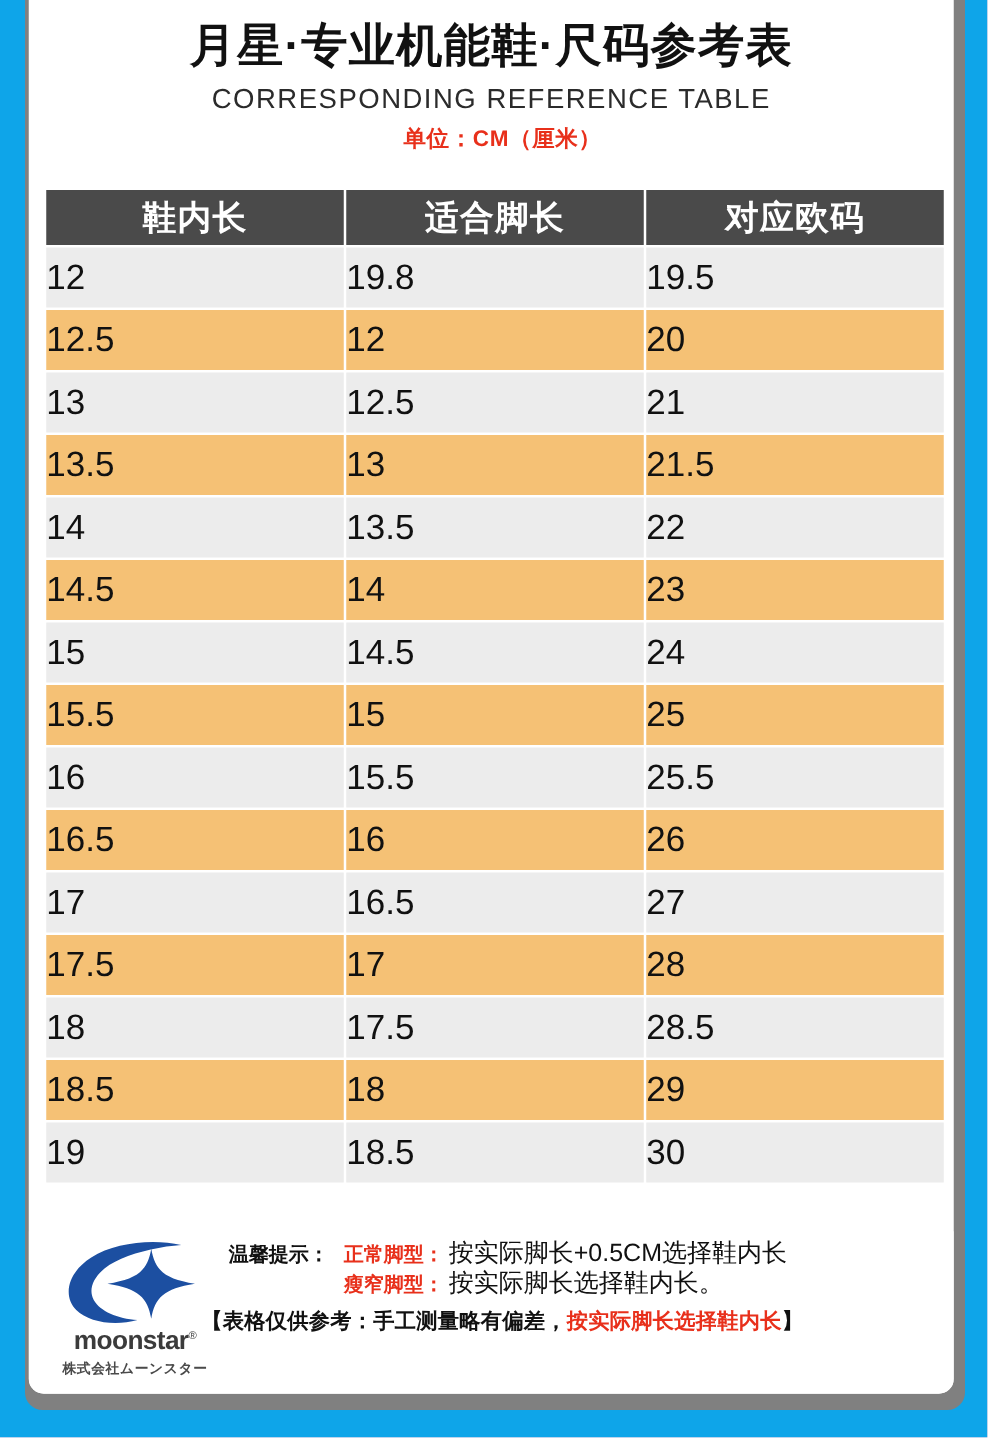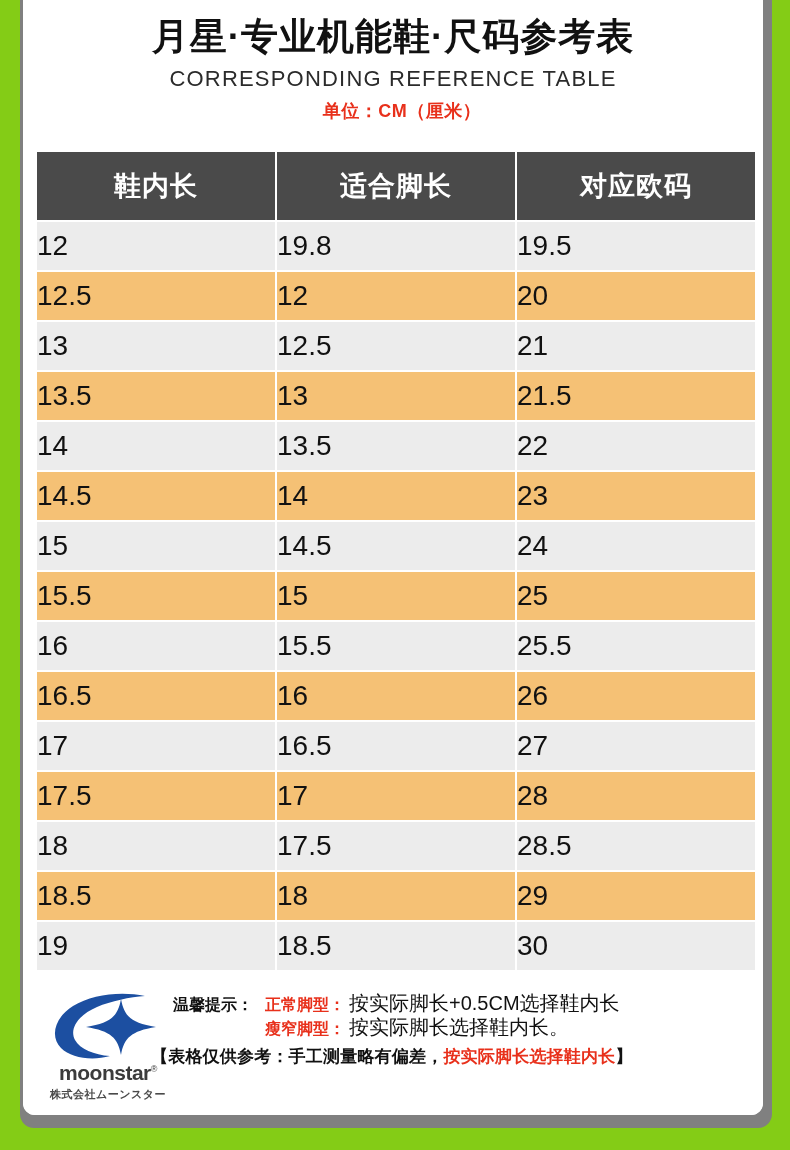--- a/index.html
+++ b/index.html
@@ -12,21 +12,21 @@
     background: #f2c9dd;
     font-family: "Liberation Sans", "DejaVu Sans", sans-serif;
     overflow: hidden;
   }
 
   
   #page {
     position: relative;
     width: 790px;
     height: 1150px;
-    background: #84cc16;
+    background: #0ea5e9;
     box-sizing: border-box;
   }
   #gray-frame {
     position: absolute;
     left: 20px;
     top: 0;
     width: 752px;
     height: 1128px;
     background: #808080;
     border-radius: 0 0 14px 14px;
@@ -84,21 +84,21 @@
     border-spacing: 2px 2px;
     table-layout: fixed;
   }
   #size-table th {
     background: #4a4a4a;
     color: #ffffff;
     font-size: 27px;
     font-weight: bold;
     height: 44px;
     letter-spacing: 1px;
-    padding: 12px;
+    padding: 0;
   }
   #size-table td {
     height: 48px;
     font-size: 28px;
     color: #111111;
     text-align: left;
     padding: 0;
     font-weight: 400;
   }
   #size-table tr.row-light td { background: #ececec; }
@@ -140,21 +140,21 @@
     font-size: 11px;
     color: #4a4a4a;
     letter-spacing: 0.5px;
     margin-top: 3px;
     white-space: nowrap;
     font-weight: bold;
   }
 
   #tips {
     position: absolute;
-    left: 150px;
+    left: 160px;
     top: 8px;
     width: 562px;
   }
   .tip-row {
     display: flex;
     align-items: baseline;
     font-size: 16px;
     line-height: 21px;
     white-space: nowrap;
     margin-bottom: 2px;

